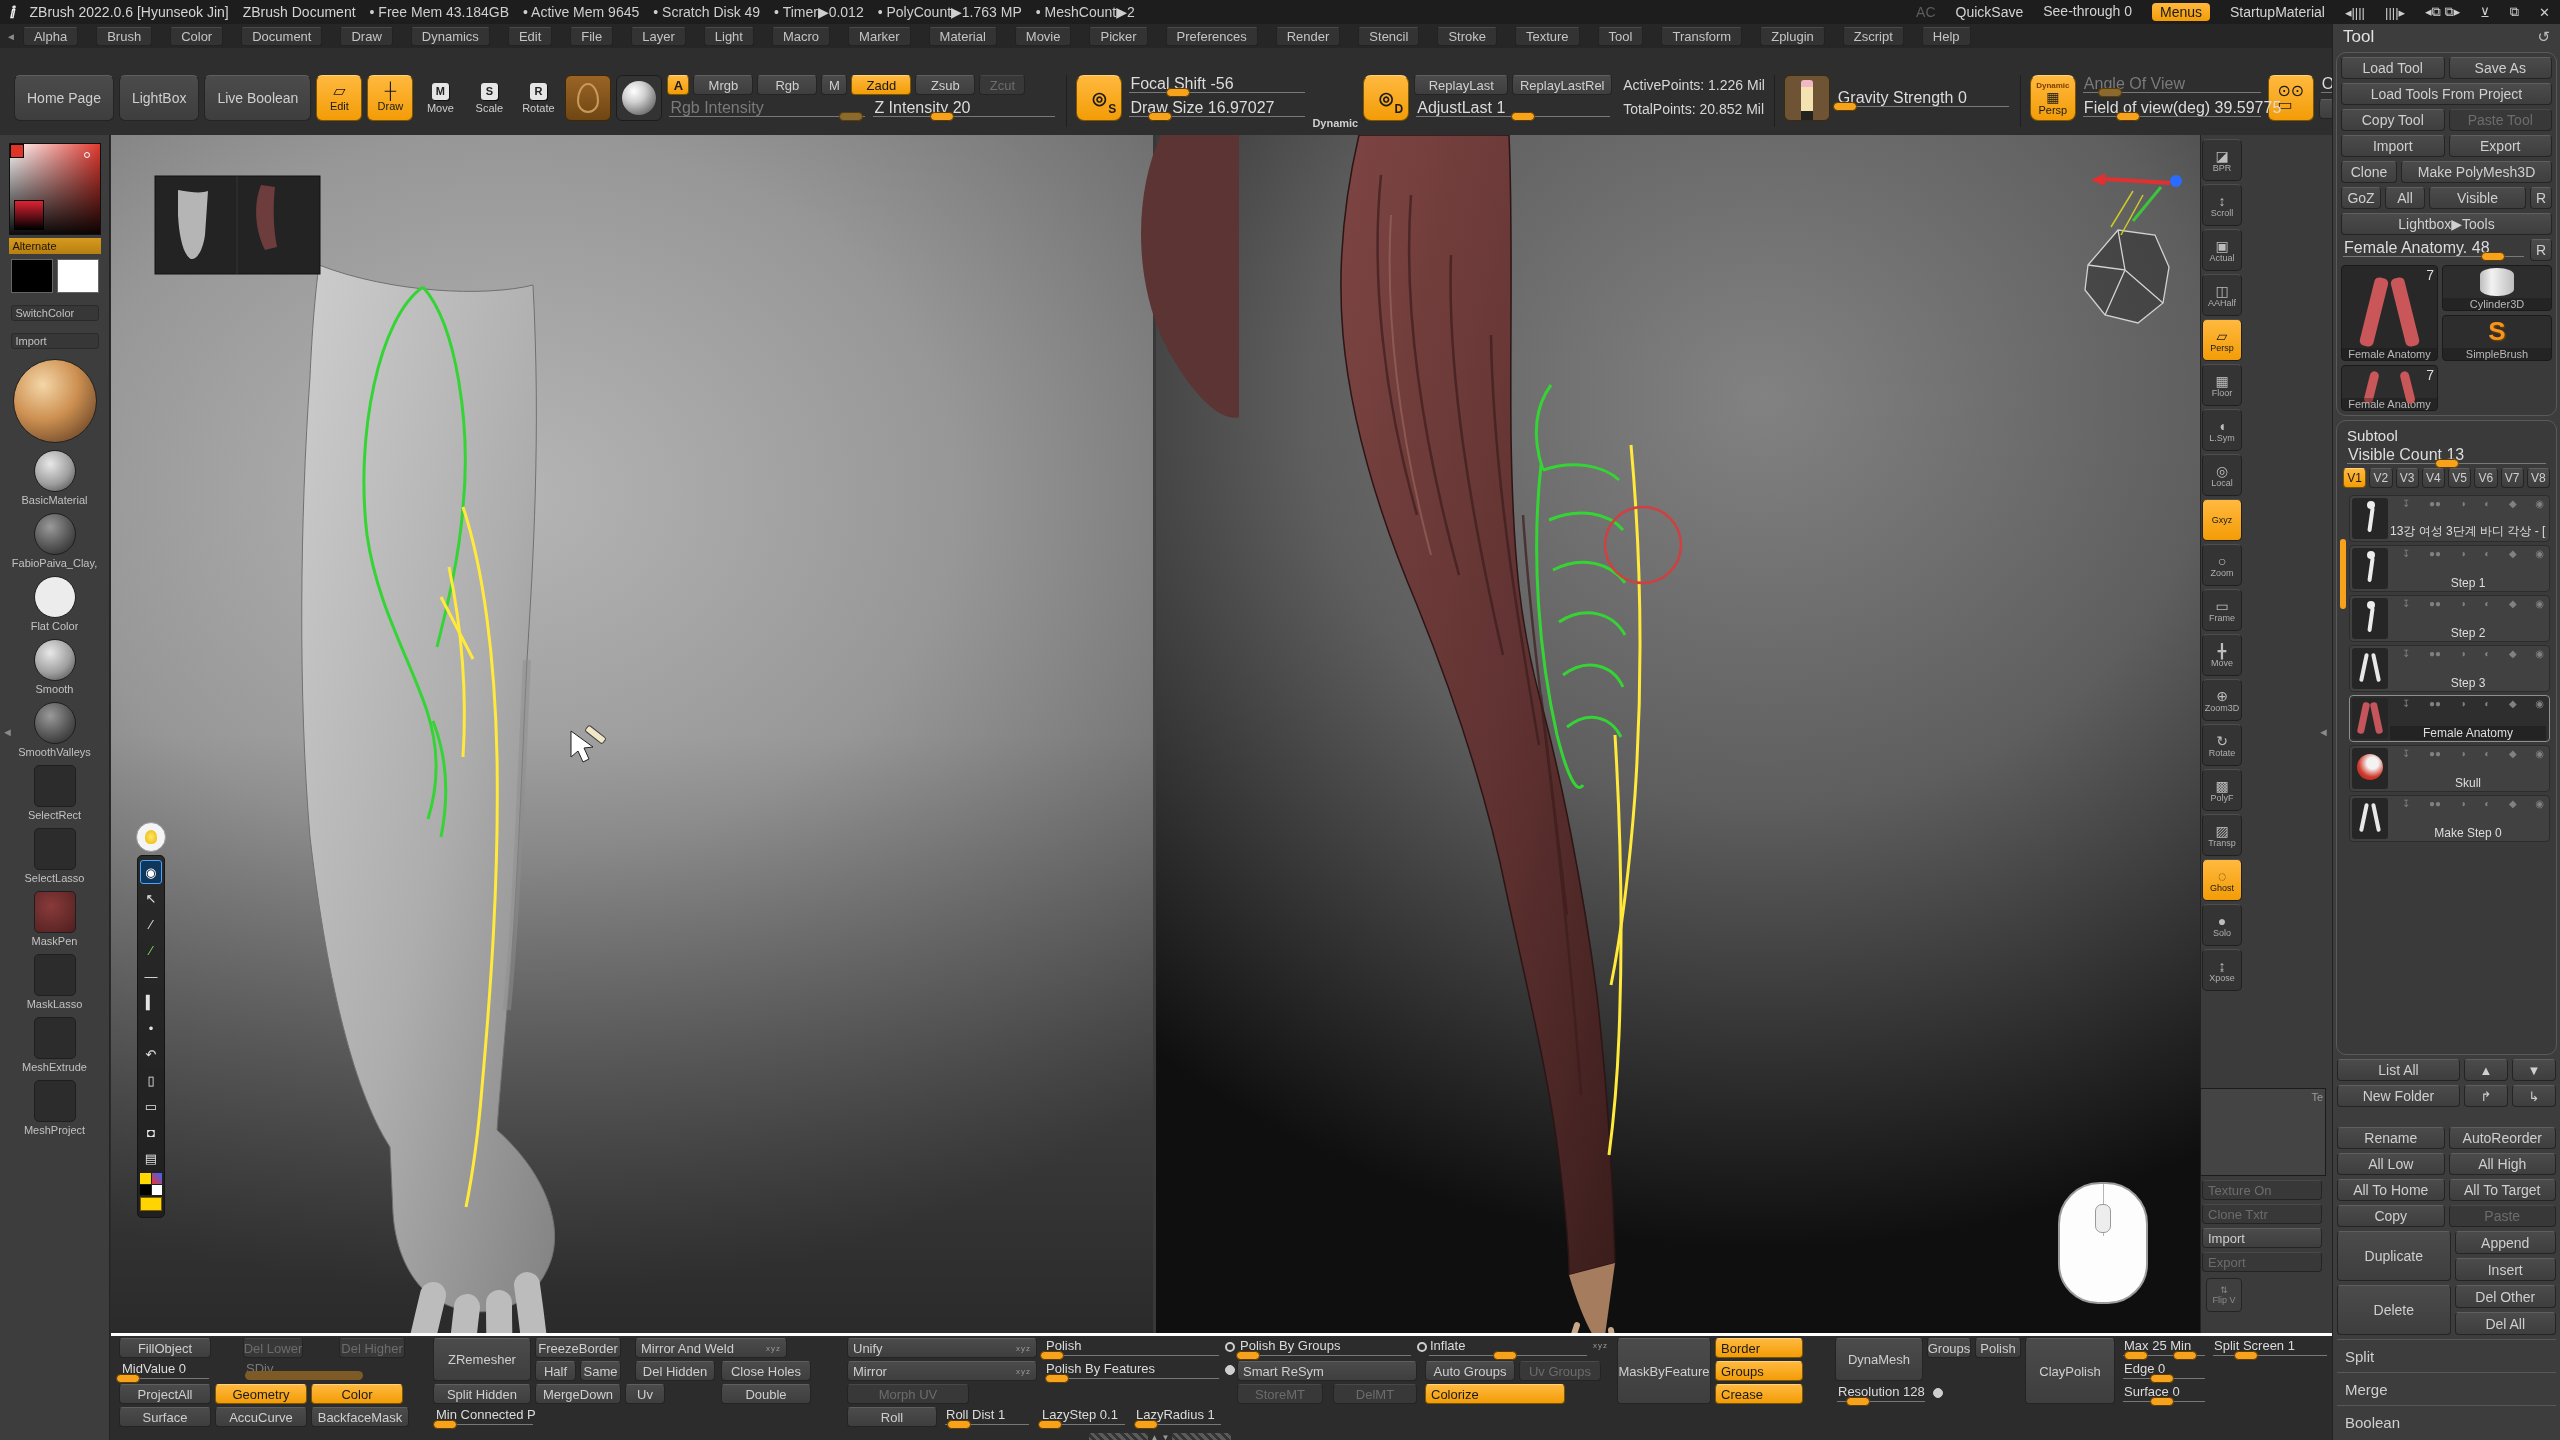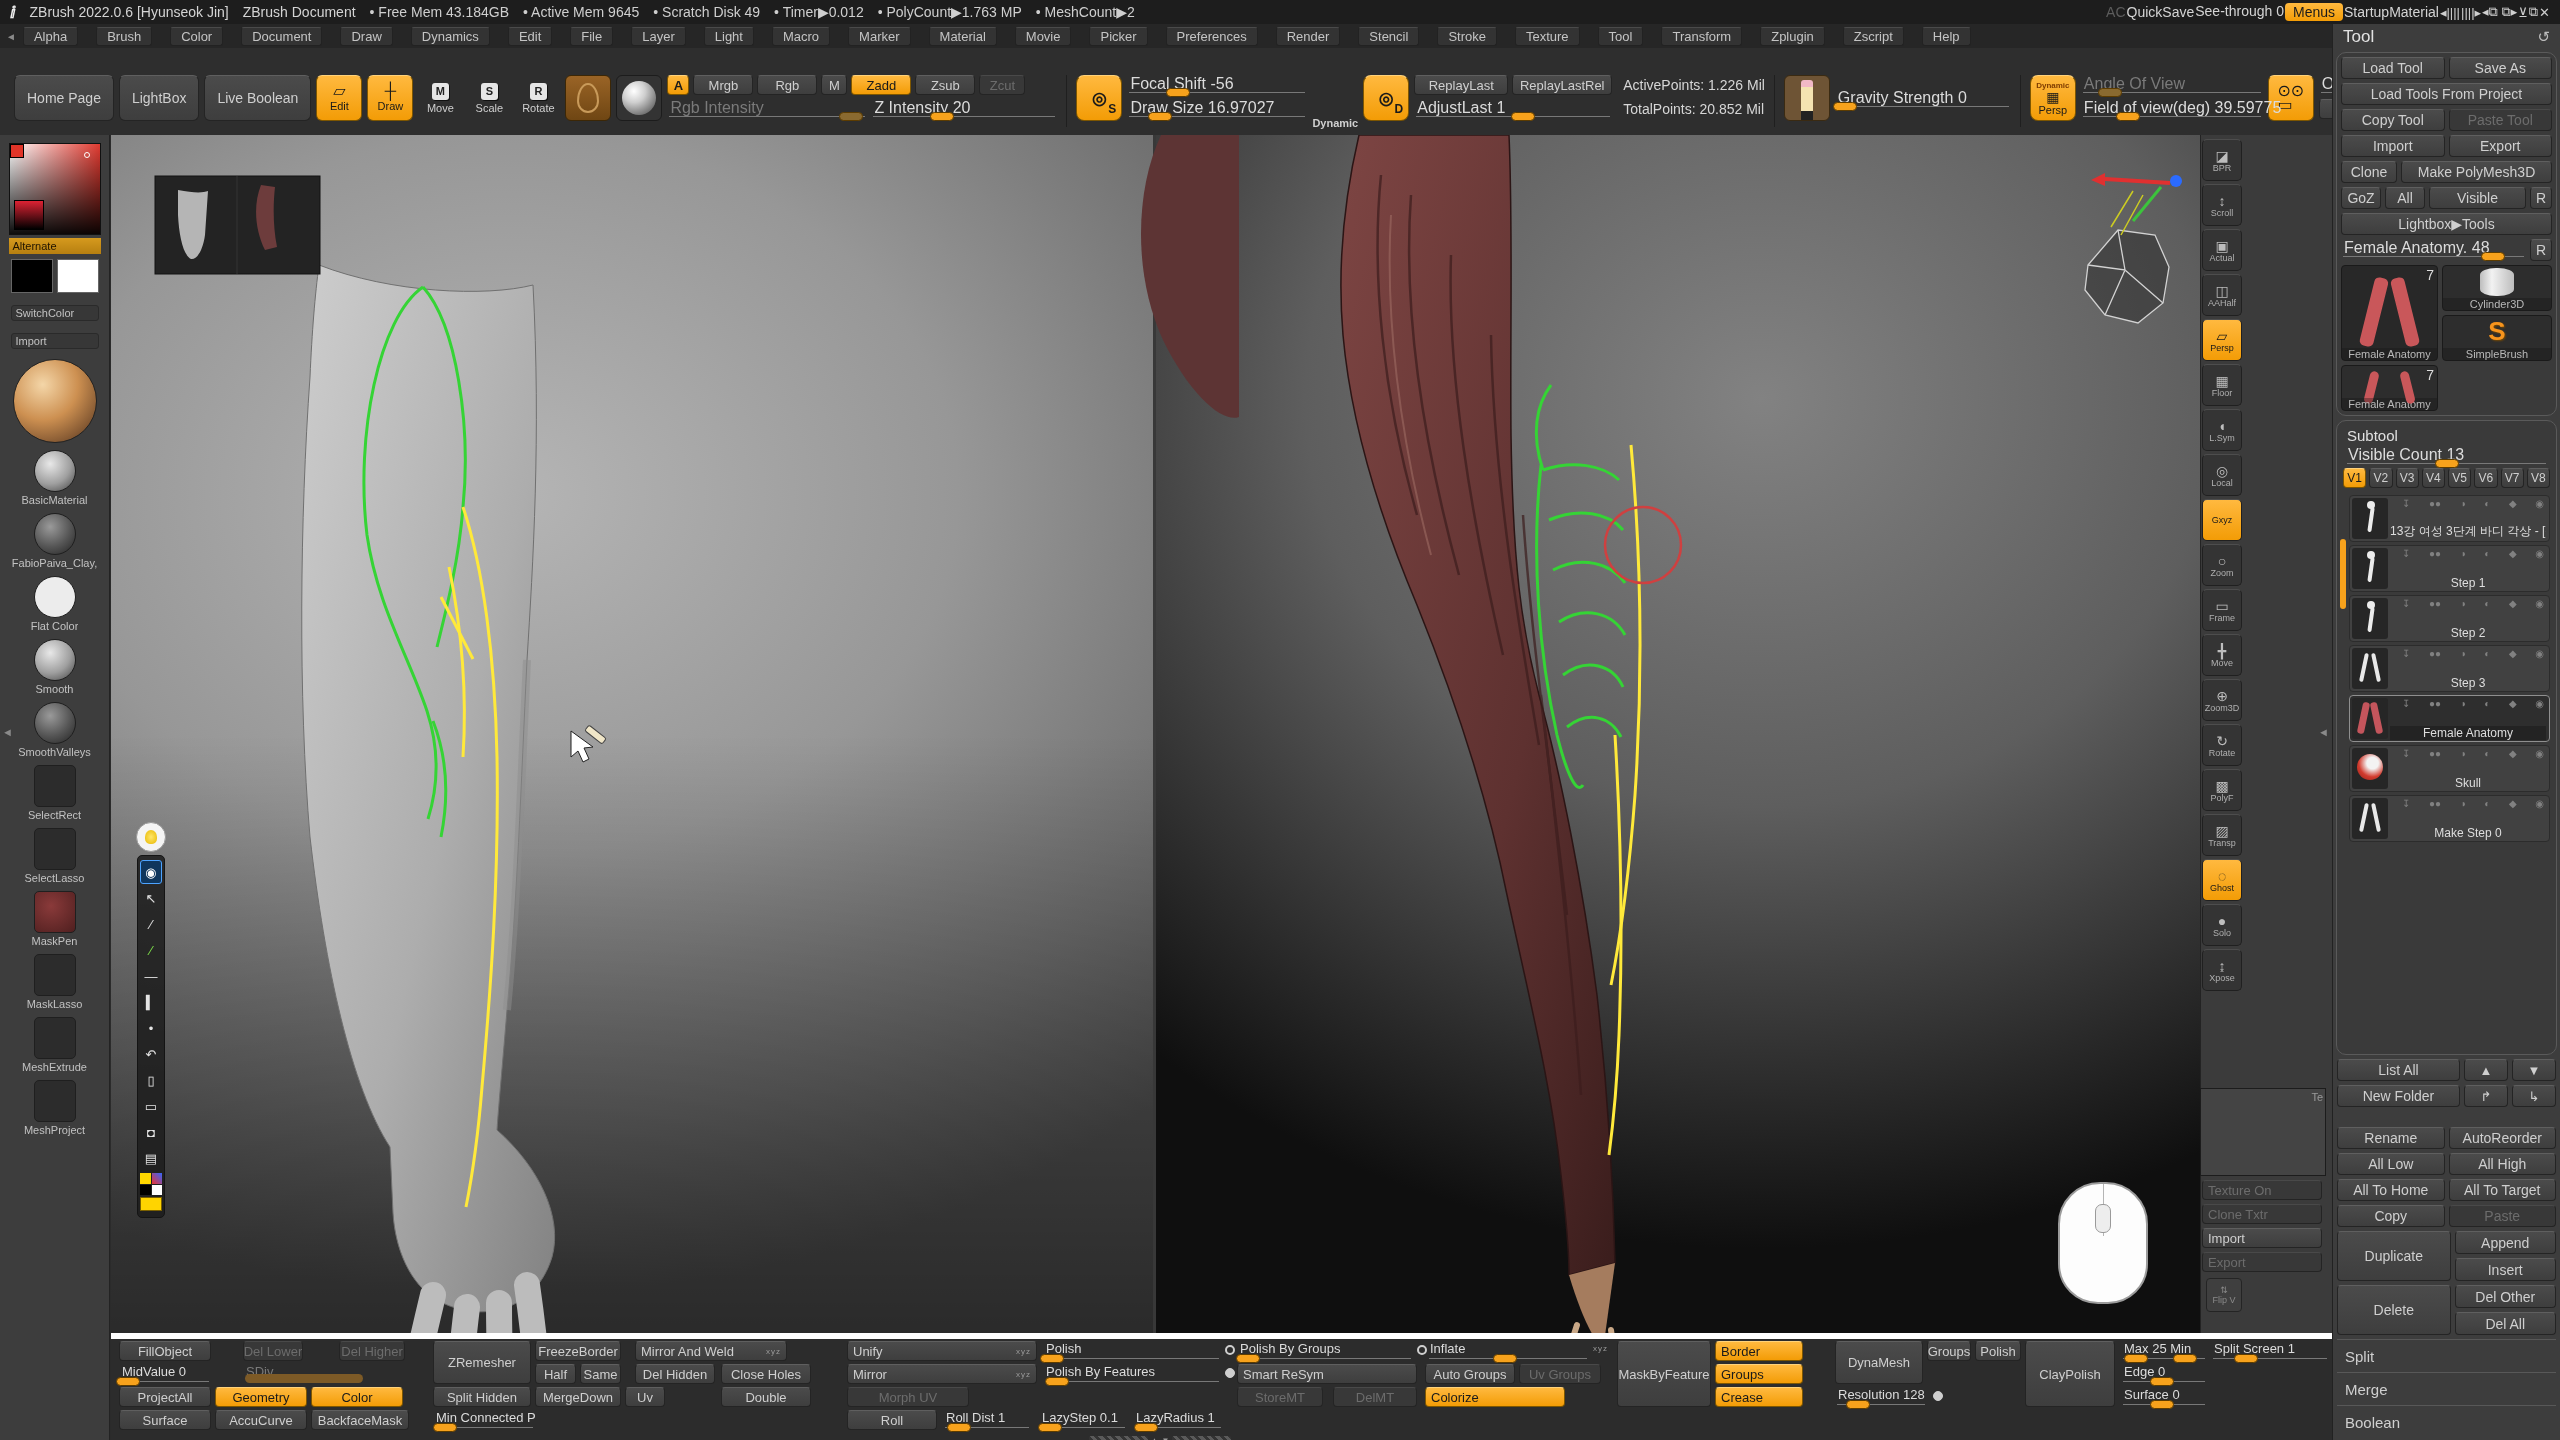--- a/index.html
+++ b/index.html
@@ -16,21 +16,21 @@
   .sld.dim{color:#7a7a7a}
   .sld.dim .k{background:#8a6a30}
   .vsep{width:1px;height:52px;background:#1f1f1f;margin:0 4px}
   .tog{position:absolute;width:10px;height:10px;border-radius:50%;border:2px solid #cfcfcf}
   .tog.fill{background:#cfcfcf;border-width:1px}
   .xyz{font-size:8px;color:#9a9a9a;letter-spacing:1px}
   
   #titlebar{left:0;top:0;width:2560px;height:24px;background:#1d1d1d;display:flex;align-items:center;gap:14px;padding:0 10px;font-size:14px;color:#d4d4d4}
   #titlebar .logo{font-size:16px;color:#eee;font-weight:bold}
   #titlebar .stats{display:flex;gap:14px;color:#cfcfcf}
-  #titlebar .right{margin-left:auto;display:flex;align-items:center;gap:1px}
+  #titlebar .right{margin-left:auto;display:flex;align-items:center;gap:20px}
   #titlebar .dimtx{color:#5c5c5c}
   #titlebar .menus{background:linear-gradient(#ffb93f,#f39c06);color:#1a1a1a;border-radius:4px;padding:1px 8px}
   #titlebar .seethrough{position:relative;padding-bottom:2px}
   #titlebar .wicon{color:#cfcfcf;font-size:13px}
   #menubar{left:0;top:24px;width:2560px;height:24px;background:#262626;display:flex;align-items:center;gap:3px;padding:0 6px}
   #menubar .arrow{color:#8a8a8a;font-size:10px;margin-right:4px}
   .menu-item{background:#333;border:1px solid #222;border-top-color:#4a4a4a;border-radius:3px;height:19px;padding:0 10px;display:flex;align-items:center;font-size:13px;color:#c4c4c4}
   
   #shelf{left:0;top:48px;width:2560px;height:87px;background:#2e2e2e;display:flex;align-items:flex-start;gap:5px;padding:27px 0 0 14px}
   .shelf-bigbtn{height:46px;border-radius:6px;font-size:14px;padding:0 12px}
@@ -158,21 +158,21 @@
   #actions{flex:1;padding:2px 4px;display:flex;flex-direction:column}
   .arow{display:flex;gap:4px;margin-bottom:4px}
   .abtn{flex:1;height:22px;font-size:14px}
   .aarrow{flex:0 0 44px;font-size:13px}
   .dual{display:flex;gap:4px;margin-bottom:4px}
   .dual .big{flex:1;height:50px;font-size:14px}
   .dual .colr{flex:1;display:flex;flex-direction:column;gap:4px}
   .dual .colr .btn{height:23px;font-size:14px}
   .sect{height:24px;border-top:1px solid #585858;display:flex;align-items:center;padding:16px 8px;font-size:15px;color:#cfcfcf}
   
-  #bottombar{left:111px;top:1333px;width:2221px;height:107px;background:#2c2c2c;border-top:6px solid #ffffff}
+  #bottombar{left:111px;top:1333px;width:2221px;height:107px;background:#2c2c2c;border-top:3px solid #ffffff}
   #bottombar .btn{position:absolute;font-size:13px}
   #bottombar .sld{position:absolute;font-size:13px}
   .sdivfill{position:absolute;left:2px;right:2px;bottom:1px;height:9px;background:#7d5a26;border-radius:5px}
   #scrollbar{position:absolute;left:978px;top:96px;width:142px;height:10px;display:flex;align-items:center;gap:3px;color:#9a9a9a;font-size:8px}
   #scrollbar .hatch{flex:1;height:8px;background:repeating-linear-gradient(45deg,#5a5a5a 0 3px,#333 3px 6px);border-radius:2px}
 </style>
 </head>
 <body>
 
 <div class="abs" id="titlebar">

